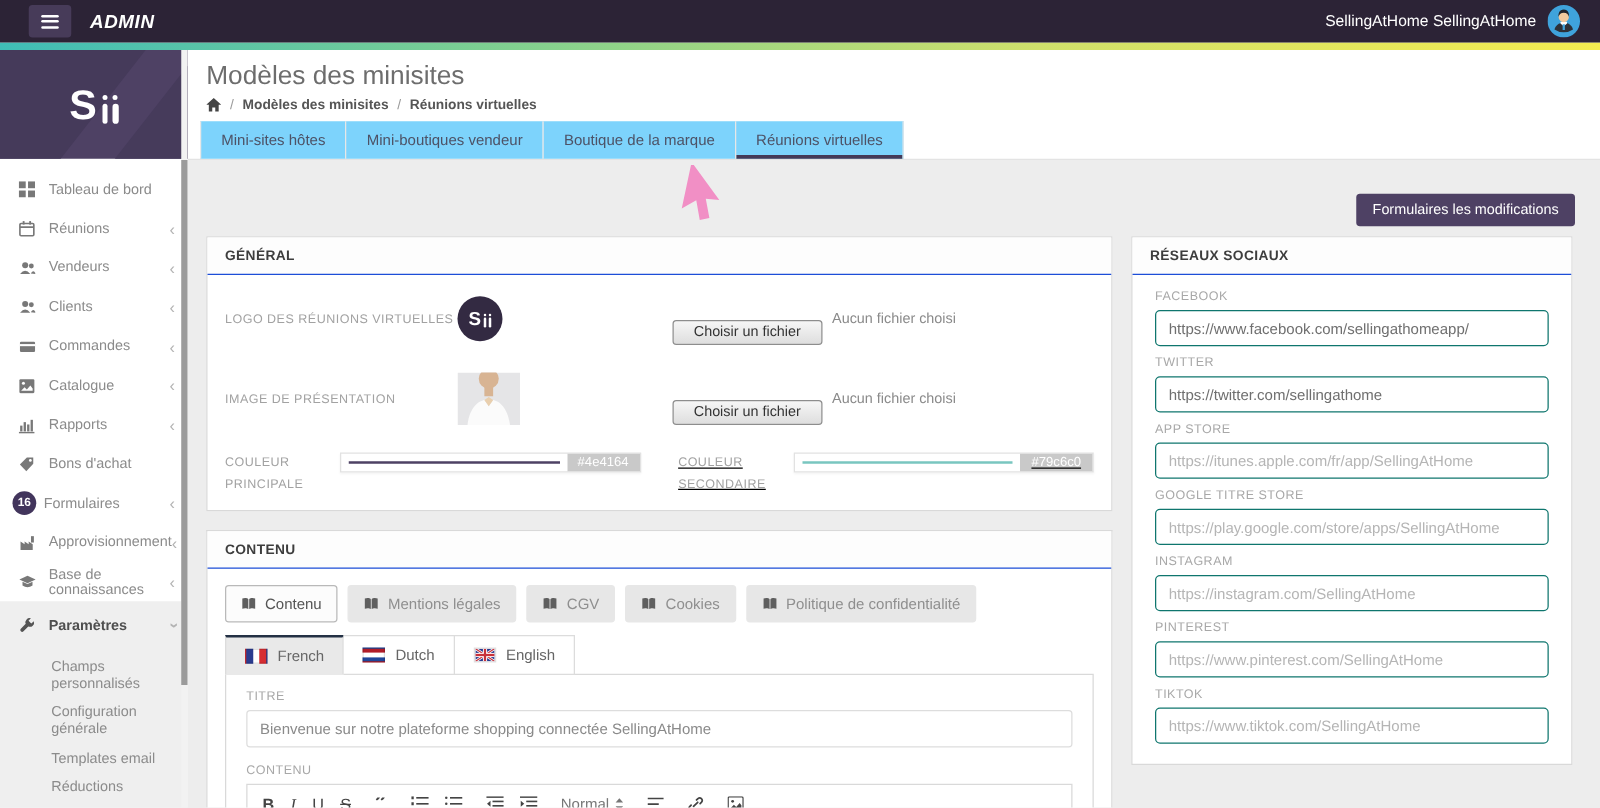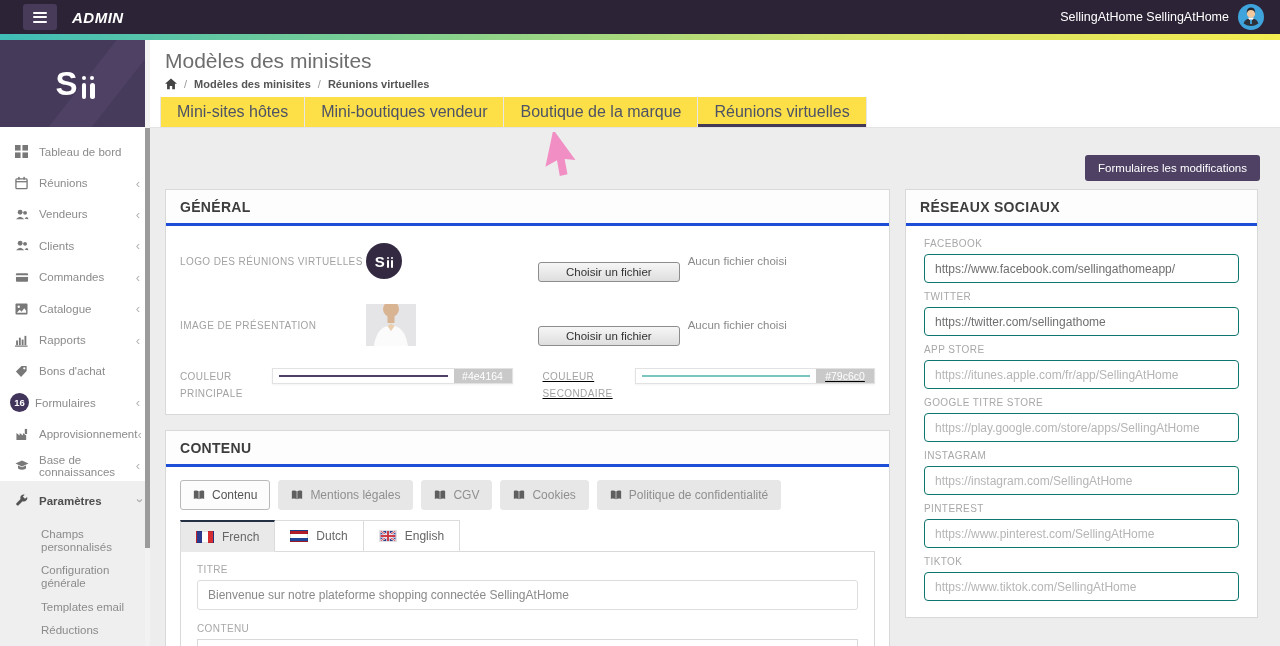--- a/index.html
+++ b/index.html
@@ -41,47 +41,47 @@
   .sthumb { position:absolute; top:88px; right:0; width:5px; height:420px; background:#9b9b9b; cursor:pointer; }
 
   
   .main { position:absolute; top:40px; left:150px; right:0; bottom:0; display:flex; flex-direction:column; }
   .mhead { background:#fff; border-bottom:1px solid #e3e3e3; flex:none; }
   .ptitle { font-size:21px; font-weight:400; color:#6d6d6d; padding:9px 0 0 15px; }
   .crumb { display:flex; align-items:center; gap:7px; font-size:11px; color:#9a9a9a; margin:5px 0 0 15px; }
   .crumb .ci { color:#555; font-weight:bold; cursor:pointer; }
   .crumb .home { color:#444; cursor:pointer; display:flex; }
   .tabsrow { display:flex; margin:7px 0 0 10px; }
-  .tab { padding:0 16px; height:30px; display:flex; align-items:center; font-size:16px; color:#4d5266; border-left:1px solid #e7e7e7; cursor:pointer; background:#fde047; border-top:none; border-bottom:none; border-right:none; font-family:inherit; }
+  .tab { padding:0 16px; height:30px; display:flex; align-items:center; font-size:12px; color:#4d5266; border-left:1px solid #e7e7e7; cursor:pointer; background:#7dd3fc; border-top:none; border-bottom:none; border-right:none; font-family:inherit; }
   .tab:last-child { border-right:1px solid #e7e7e7; }
   .tab.active { box-shadow:inset 0 -3px 0 #443a57; }
 
   .content { flex:1; position:relative; background:#ededed; }
   .cursor-arrow { position:absolute; left:394px; top:4px; z-index:5; pointer-events:none; }
   .savebtn { position:absolute; top:27px; right:20px; background:#4e4164; color:#fff; font-size:11.5px; padding:7px 13px; border:none; border-radius:3px; cursor:pointer; font-family:inherit; }
 
   .panels { display:flex; align-items:flex-start; padding:61px 22px 0 15px; }
   .leftcol { width:725px; flex:none; }
   .rightcol { width:353px; flex:none; margin-left:15px; }
   .panel { background:#fff; border:1px solid #d9d9d9; }
-  .phead { padding:9px 14px 8px; font-size:14px; font-weight:bold; color:#3d3d3d; letter-spacing:.3px; border-bottom:3px solid #1d4ed8; background:#fdfdfd; }
+  .phead { padding:9px 14px 8px; font-size:11px; font-weight:bold; color:#3d3d3d; letter-spacing:.3px; border-bottom:1px solid #1d4ed8; background:#fdfdfd; }
   .pbody { padding:6px 14px 12px; }
 
   
   .grow { display:flex; align-items:center; }
   .grow1 { height:58px; } .grow2 { height:70px; }
   .glabel { width:186px; font-size:10px; color:#a2a2a2; letter-spacing:.4px; line-height:1.5; }
   .gmedia { width:172px; display:flex; align-items:center; }
   .logo-circle { width:36px; height:36px; border-radius:50%; background:#332a42; display:flex; align-items:center; justify-content:center; gap:2px; }
   .logo-circle .ls { color:#fff; font-size:15px; font-weight:bold; line-height:1; }
   .logo-circle .lii { display:flex; gap:2px; align-items:flex-end; height:13px; }
   .logo-circle .lii i { width:2.2px; height:7.5px; background:#fff; border-radius:1.2px; position:relative; display:block; }
   .logo-circle .lii i:before { content:""; position:absolute; top:-3.4px; left:0; width:2.2px; height:2.2px; border-radius:50%; background:#fff; }
   .filegrp { display:flex; align-items:center; gap:8px; }
-  .filebtn { font-size:11.5px; color:#333; background:linear-gradient(#f6f6f6,#dedede); border:1px solid #8d8d8d; border-radius:3px; padding:3px 27px; cursor:pointer; font-family:inherit;margin-top:22px; }
+  .filebtn { font-size:11.5px; color:#333; background:linear-gradient(#f6f6f6,#dedede); border:1px solid #8d8d8d; border-radius:3px; padding:3px 16px; cursor:pointer; font-family:inherit;margin-top:22px; }
   .filenone { font-size:11.5px; color:#8a8a8a; }
   .colorrow { display:flex; margin-top:8px; }
   .colhalf { flex:1; display:flex; align-items:flex-start; }
   .colhalf + .colhalf { margin-left:30px;text-decoration:underline; }
   .clabel { width:92px; font-size:10px; color:#a2a2a2; letter-spacing:.4px; line-height:1.7; }
   .colorbox { flex:1; height:16px; border:1px solid #e2e2e2; display:flex; box-shadow:0 1px 2px rgba(0,0,0,.05); background:#fff; cursor:pointer; }
   .swwrap { flex:1; padding:6px; }
   .sw { height:100%; }
   .csuffix { width:58px; background:#c9c9c9; color:#fff; font-size:10.5px; display:flex; align-items:center; justify-content:center; flex:none; }
 

